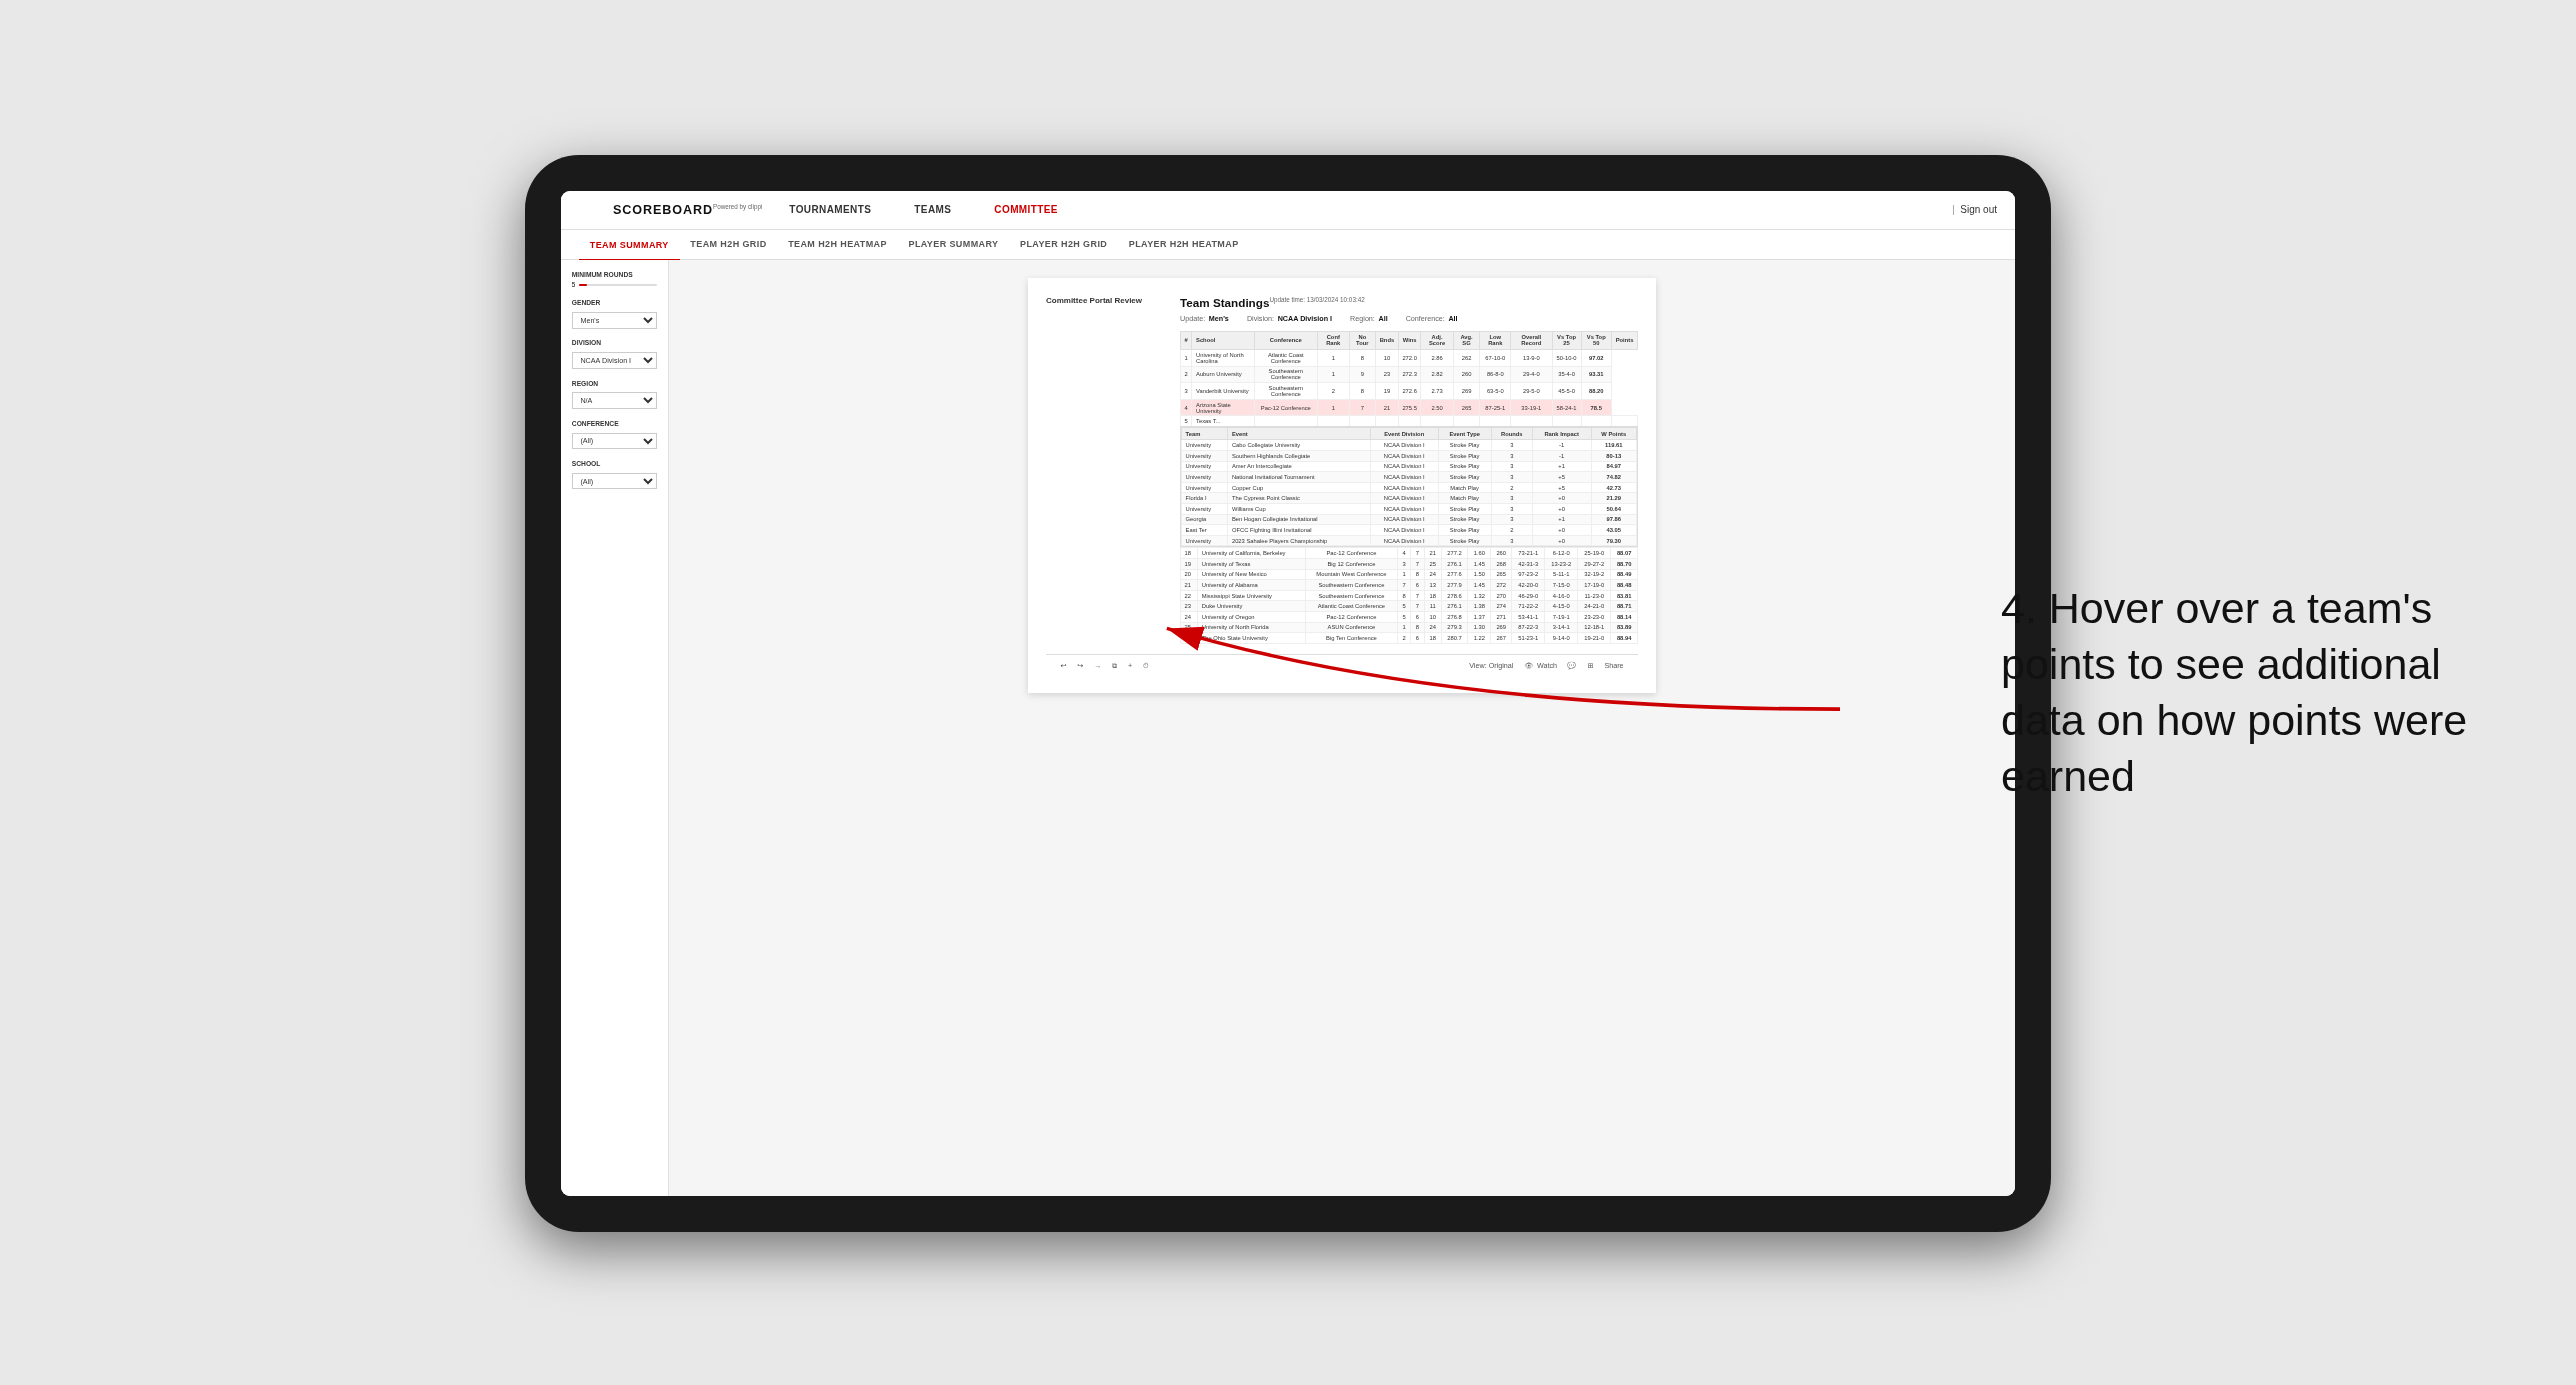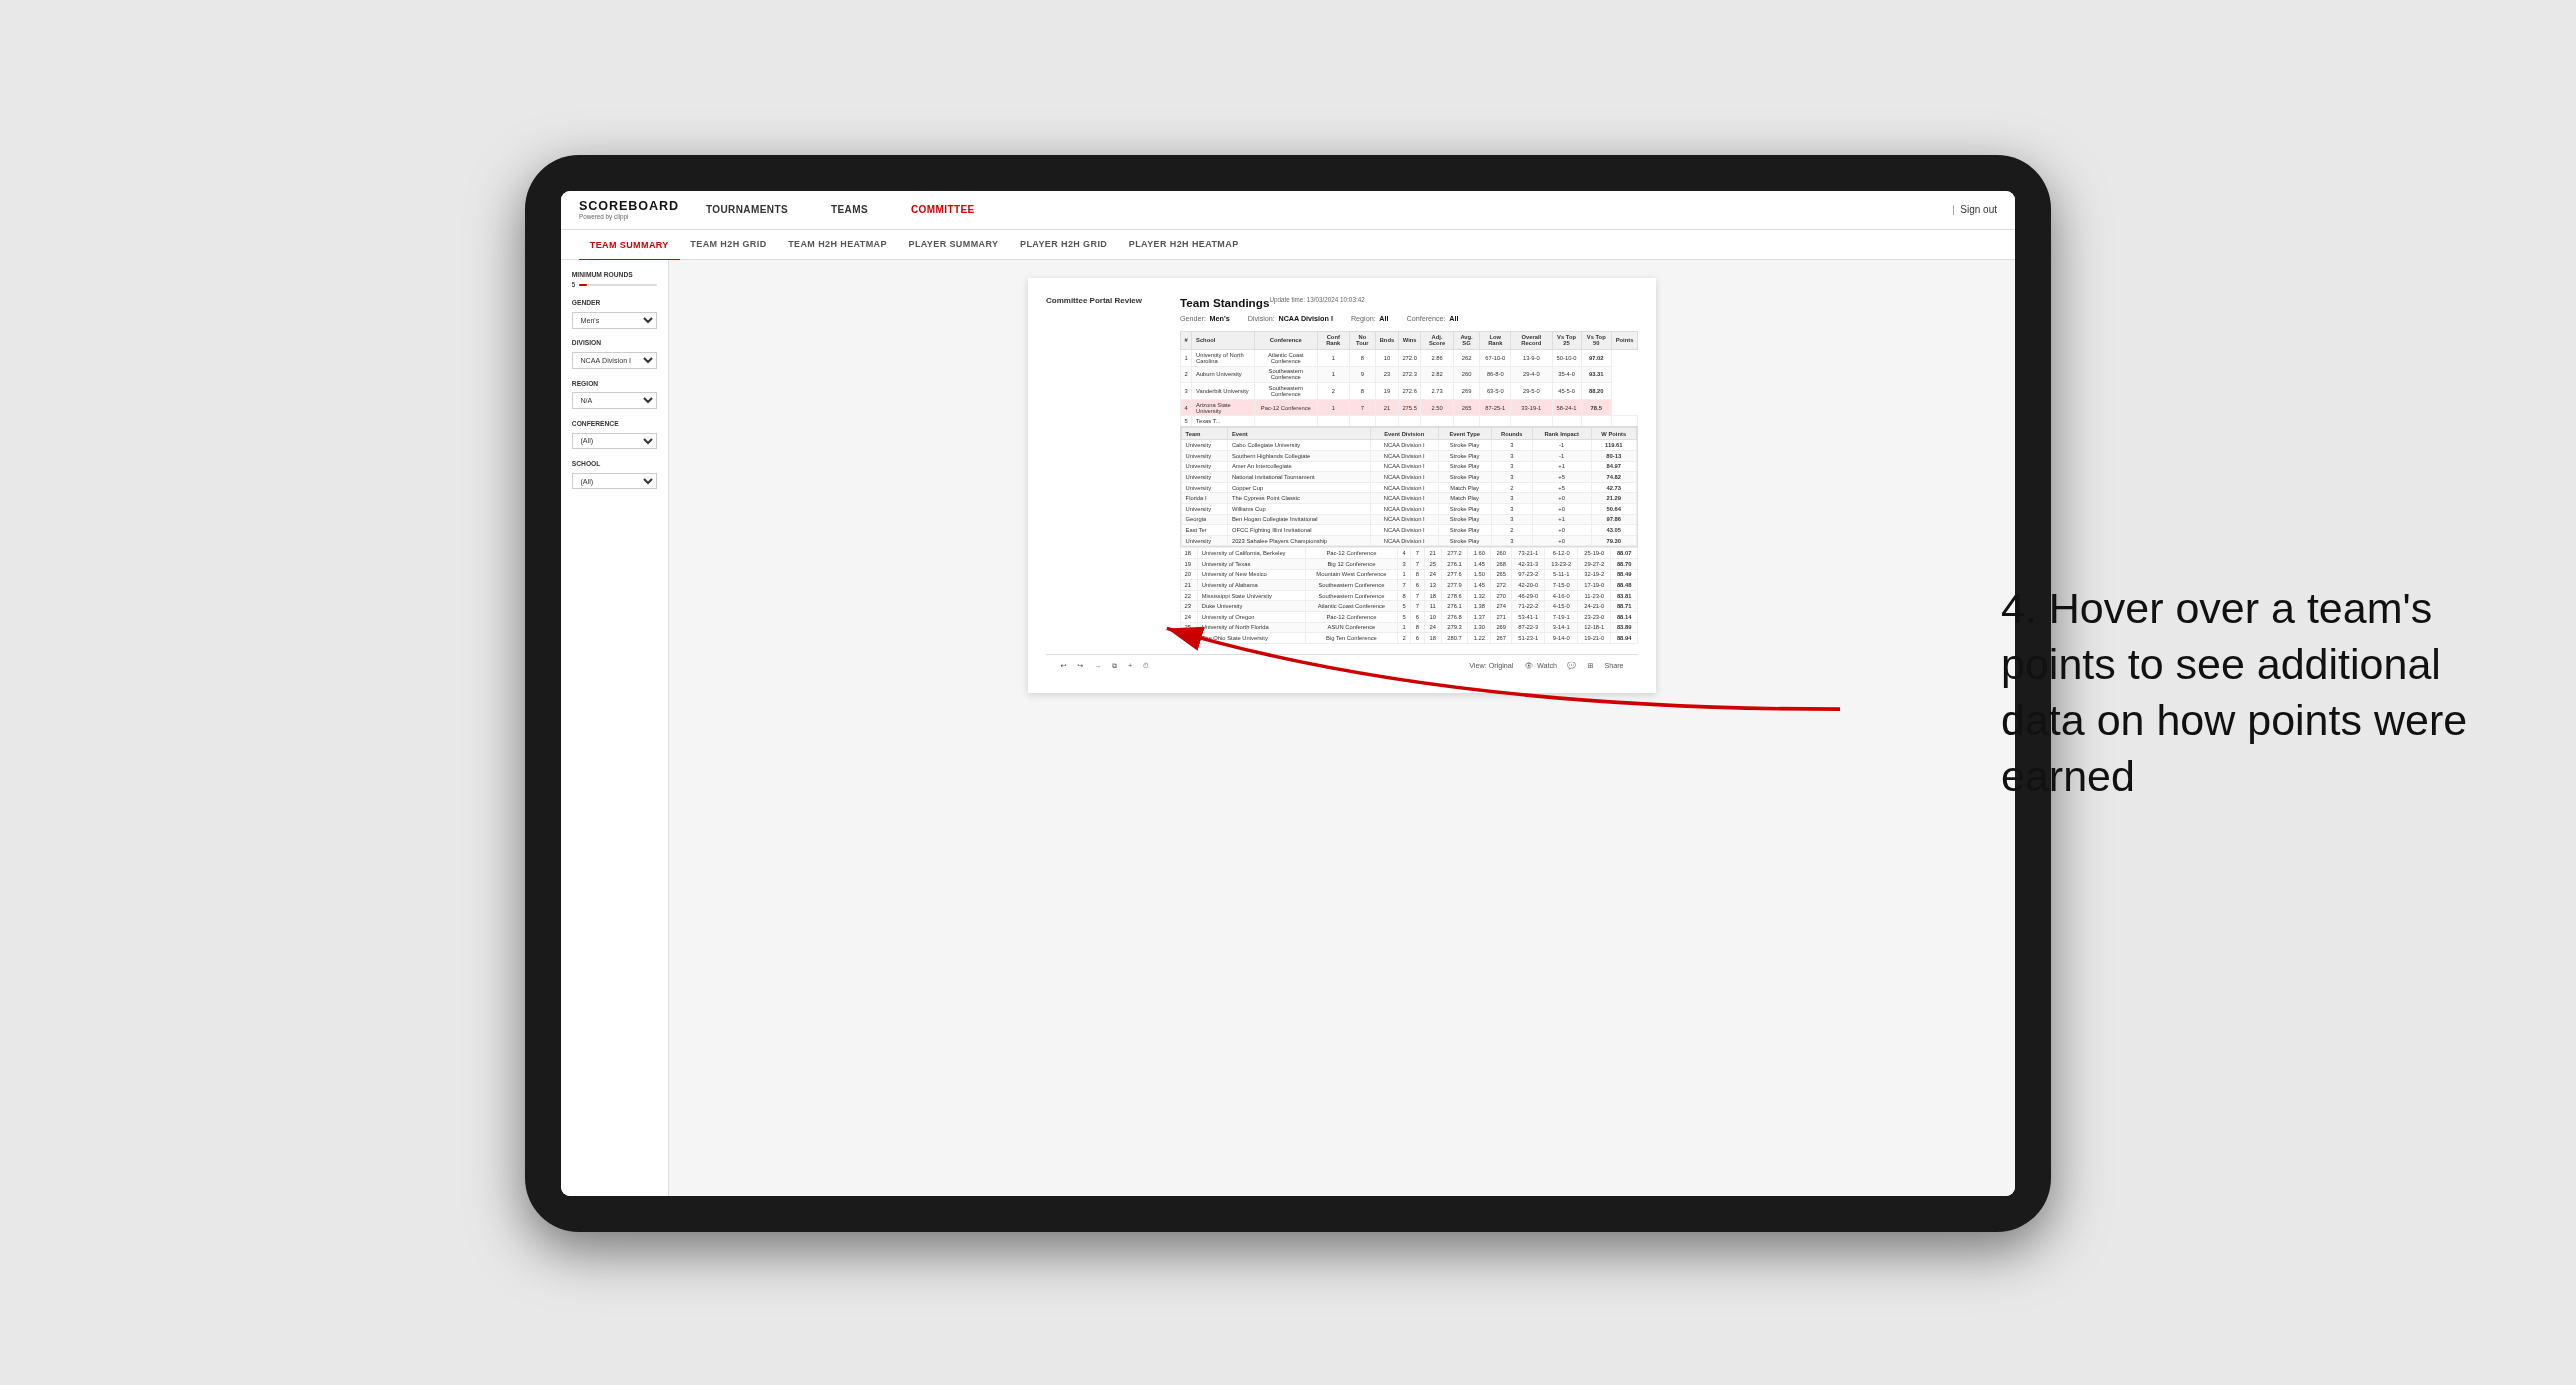--- a/index.html
+++ b/index.html
@@ -43,22 +43,23 @@
       display: flex;
       align-items: center;
       padding: 0 18px;
       height: 39px;
       border-bottom: 0.9px solid #ddd;
       background: #fff;
     }
 
     .logo-area {
       display: flex;
-      flex-direction: column;
+      flex-direction: row;
       margin-right: 27px;
+      margin-left: 34px;
     }
 
     .logo-text {
       font-size: 12.6px;
       font-weight: 900;
       letter-spacing: 0.9px;
       color: #111;
     }
 
     .logo-sub {
@@ -413,21 +414,21 @@
             <div class="portal-title-block">
               <div class="portal-title">Committee Portal Review</div>
             </div>
             <div class="standings-main">
               <div style="display:flex;align-items:flex-start;">
                 <div class="standings-title">Team Standings</div>
                 <div class="update-time">Update time: 13/03/2024 10:03:42</div>
               </div>
               <div class="filters-row">
                 <div class="filter-group">
-                  <span class="filter-label">Gender:</span>
+                  <span class="filter-label">Update:</span>
                   <span class="filter-value">Men's</span>
                 </div>
                 <div class="filter-group">
                   <span class="filter-label">Division:</span>
                   <span class="filter-value">NCAA Division I</span>
                 </div>
                 <div class="filter-group">
                   <span class="filter-label">Region:</span>
                   <span class="filter-value">All</span>
                 </div>

